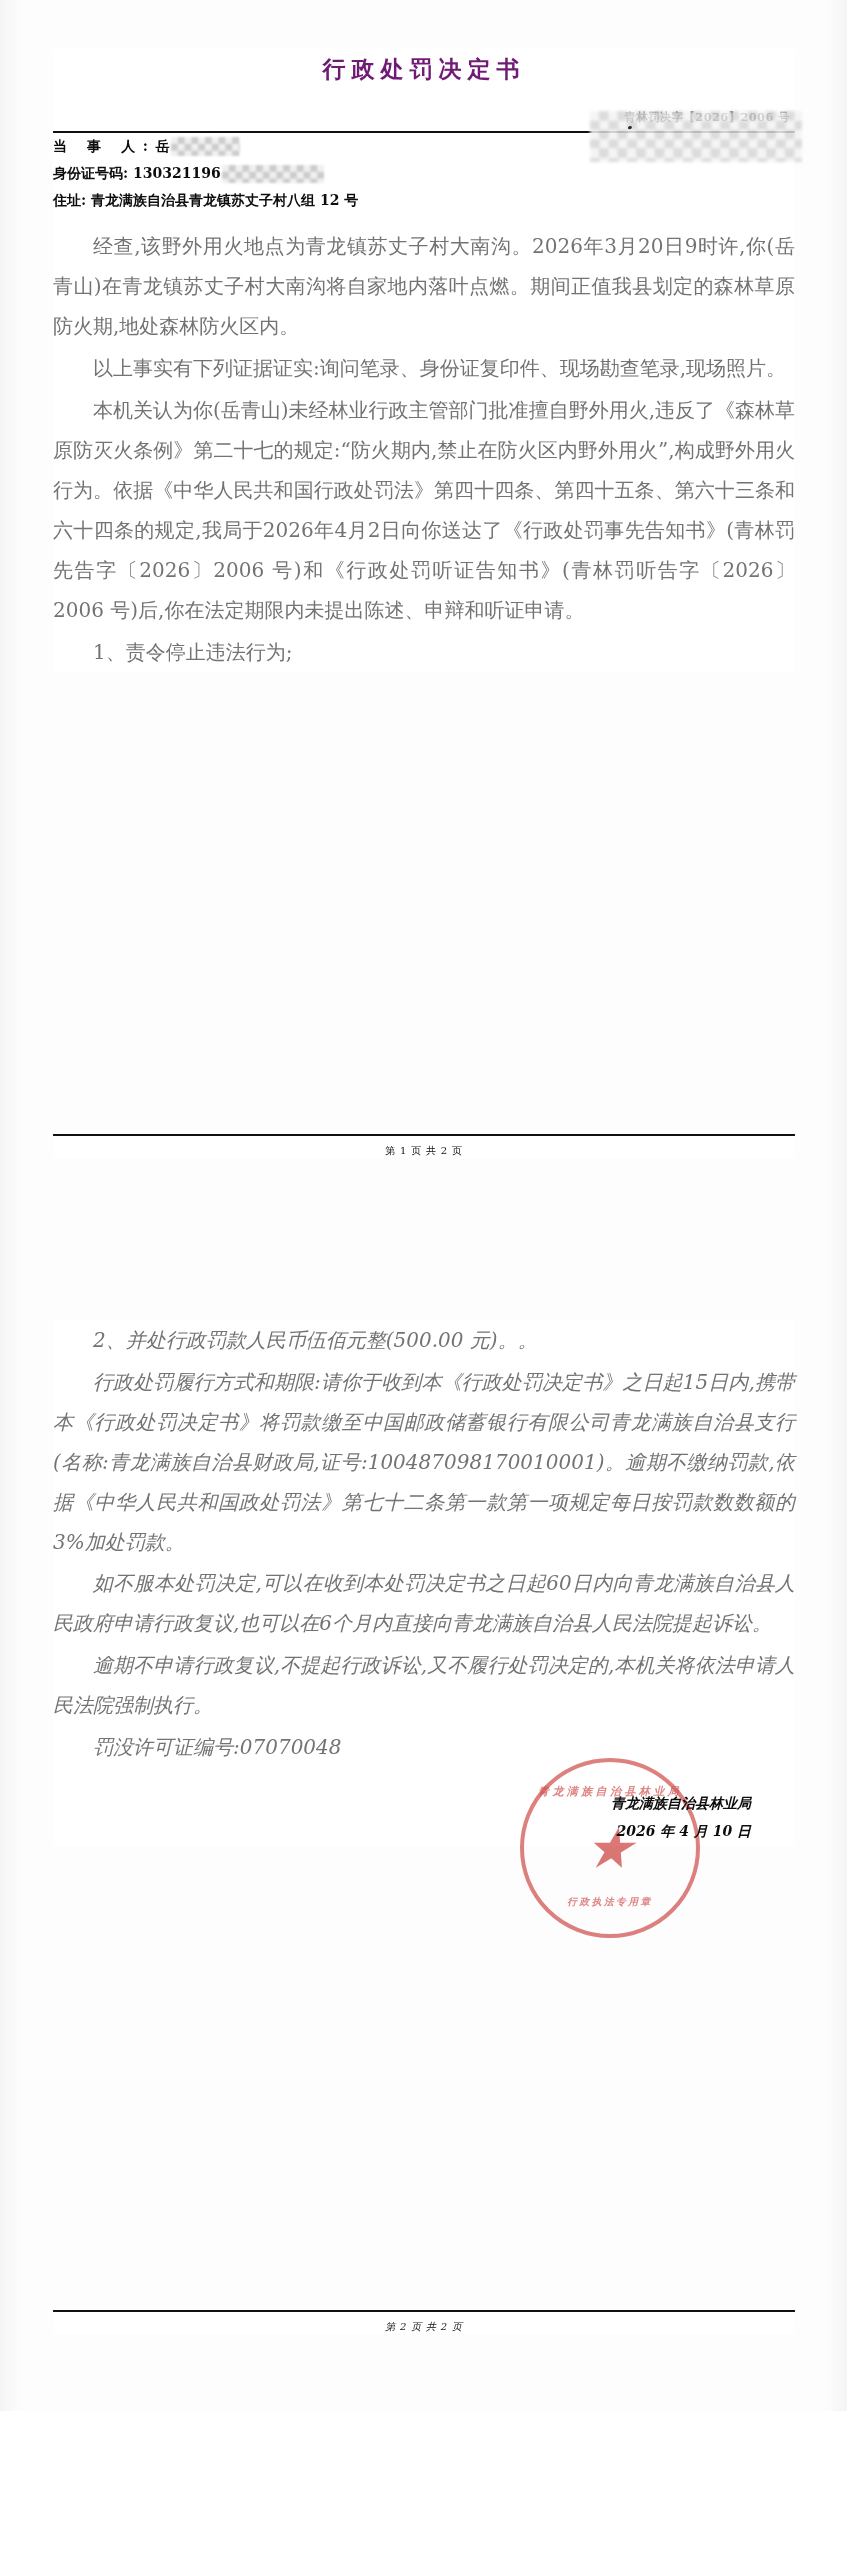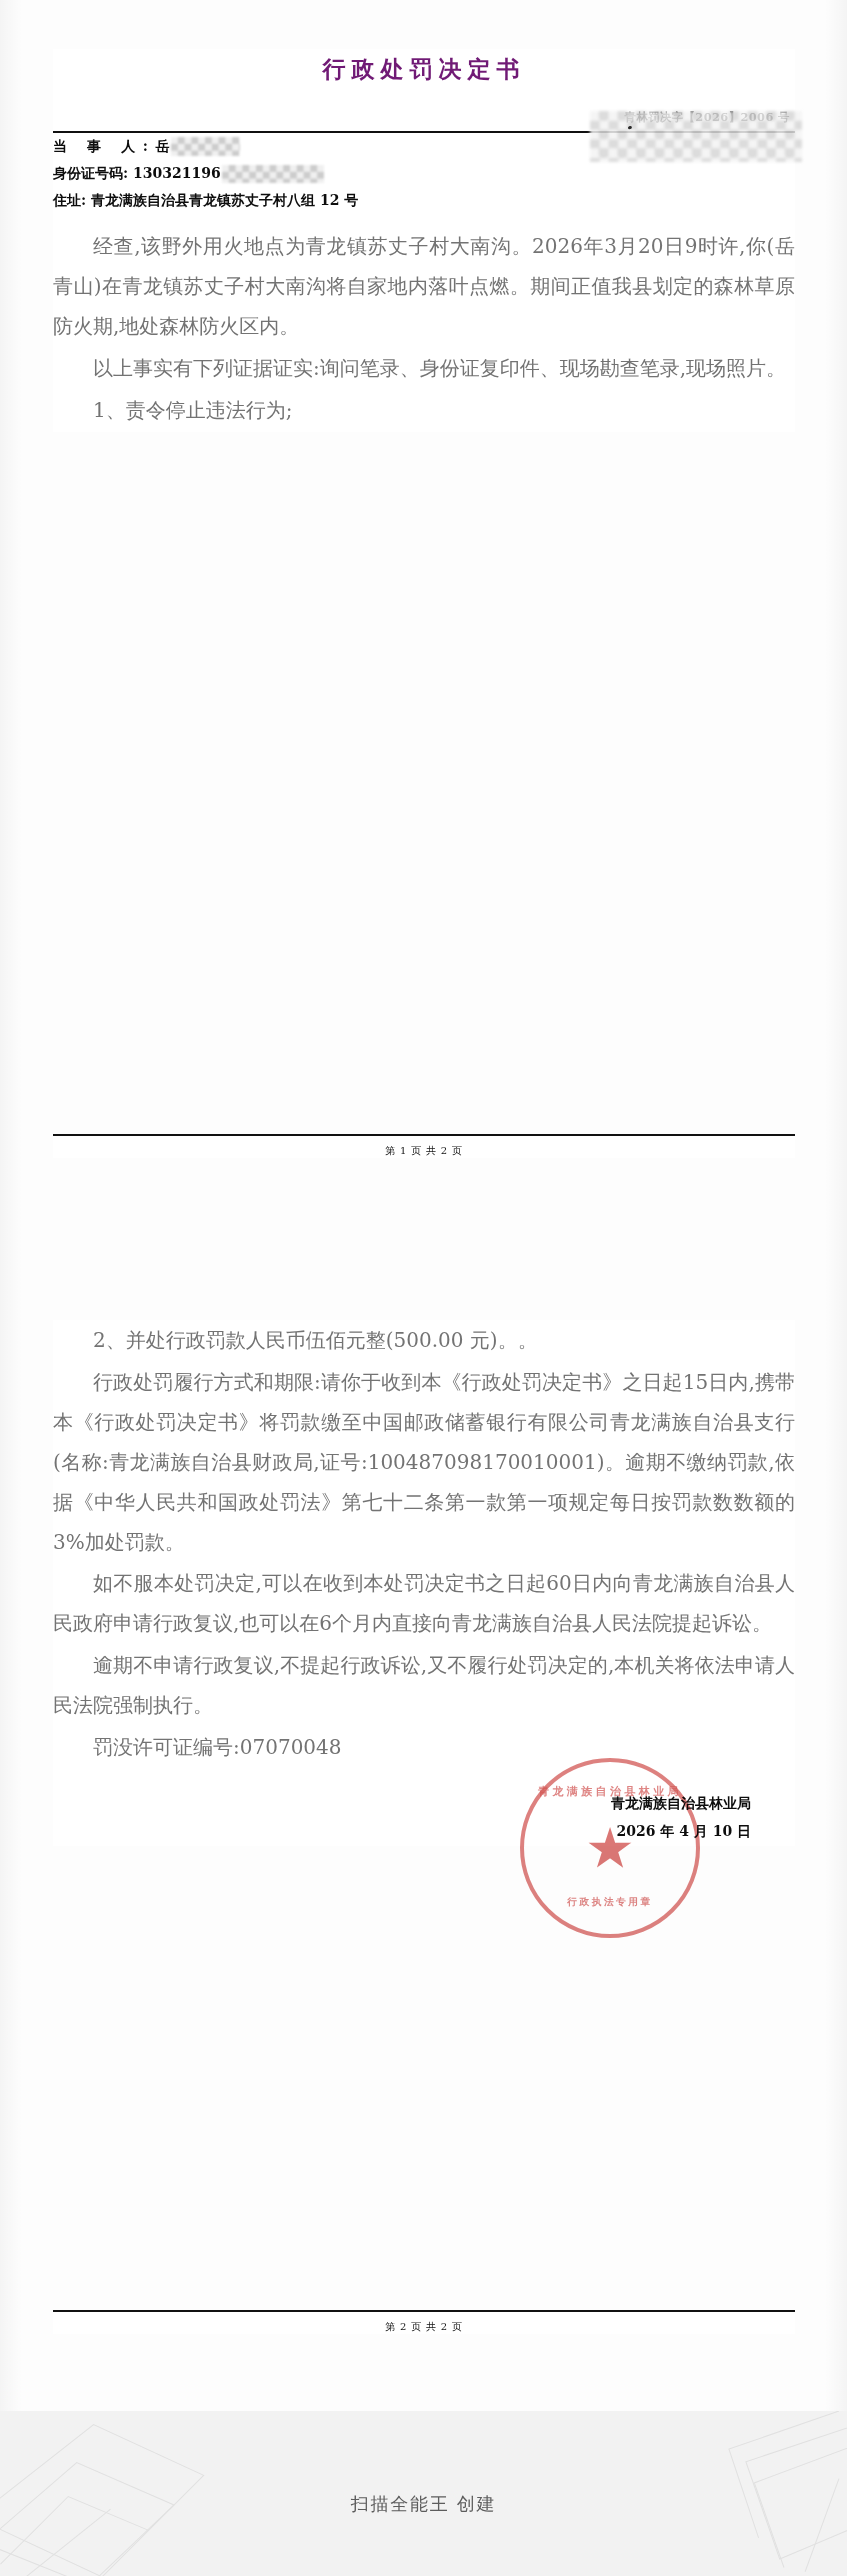--- a/index.html
+++ b/index.html
@@ -16,21 +16,21 @@
     overflow: hidden;
   }
 
   
   .scan-sheet {
     position: absolute;
     left: 0; right: 0;
     background: #fdfdfd;
   }
   .scan-sheet.sheet-1 { top: 0; height: 1208px; }
-  .scan-sheet.sheet-2 { top: 1208px; height: 1203px; }
+  .scan-sheet.sheet-2 { top: 1208px; height: 1203px; font-style: italic; }
 
   .paper {
     position: absolute;
     left: 53px;
     width: 742px;
     background: #ffffff;
   }
 
   
   .scan-tint {
@@ -250,20 +250,21 @@
 
         <div class="party-line">
           <span class="party-label">住址:</span>
           <span>青龙满族自治县青龙镇苏丈子村八组 12 号</span>
         </div>
       </div>
 
       <div class="body-text">
         <p>经查,该野外用火地点为青龙镇苏丈子村大南沟。2026年3月20日9时许,你(岳青山)在青龙镇苏丈子村大南沟将自家地内落叶点燃。期间正值我县划定的森林草原防火期,地处森林防火区内。</p>
         <p>以上事实有下列证据证实:询问笔录、身份证复印件、现场勘查笔录,现场照片。</p>
+        <p>本机关认为你(岳青山)未经林业行政主管部门批准擅自野外用火,违反了《森林草原防灭火条例》第二十七的规定:“防火期内,禁止在防火区内野外用火”,构成野外用火行为。依据《中华人民共和国行政处罚法》第四十四条、第四十五条、第六十三条和六十四条的规定,我局于2026年4月2日向你送达了《行政处罚事先告知书》(青林罚先告字〔2026〕2006 号)和《行政处罚听证告知书》(青林罚听告字〔2026〕2006 号)后,你在法定期限内未提出陈述、申辩和听证申请。</p>
         <p class="item-indent">1、责令停止违法行为;</p>
       </div>
     </div>
 
     <div class="paper" style="top:1134px;">
       <div class="foot-rule"></div>
       <div class="page-foot">第 1 页 共 2 页</div>
     </div>
   </div>
 
@@ -290,41 +291,15 @@
         </div>
       </div>
     </div>
 
     <div class="paper" style="top:1102px;">
       <div class="foot-rule"></div>
       <div class="page-foot">第 2 页 共 2 页</div>
     </div>
   </div>
 
-  <div class="watermark-band">
-
-    <div class="wm-deco" style="left:-8.5px; top:5.1px;">
-      <svg width="254" height="161" viewBox="0 0 300 190" aria-hidden="true">
-        <g stroke="#b9b9b9" stroke-width="1.2" fill="none">
-          <path d="M-20 120 L120 10 L250 70 L130 190 Z"></path>
-          <path d="M-10 150 L100 55 L215 105 L115 200 Z"></path>
-          <path d="M10 175 L90 95 L185 135"></path>
-          <path d="M40 190 L140 110"></path>
-        </g>
-      </svg>
-    </div>
-
-    <div class="wm-deco" style="right:-8.5px; top:0px;">
-      <svg width="271" height="165" viewBox="0 0 320 195" aria-hidden="true">
-        <g stroke="#b9b9b9" stroke-width="1.2" fill="none">
-          <path d="M340 10 L190 60 L230 175 L360 120 Z"></path>
-          <path d="M320 40 L200 85 L235 185"></path>
-          <path d="M300 0 L170 45 L205 150"></path>
-          <path d="M260 190 L300 80"></path>
-        </g>
-      </svg>
-    </div>
-
-    <div class="wm-text">扫描全能王 创建</div>
-  </div>
 
 </div>
 
 
 </body></html>

